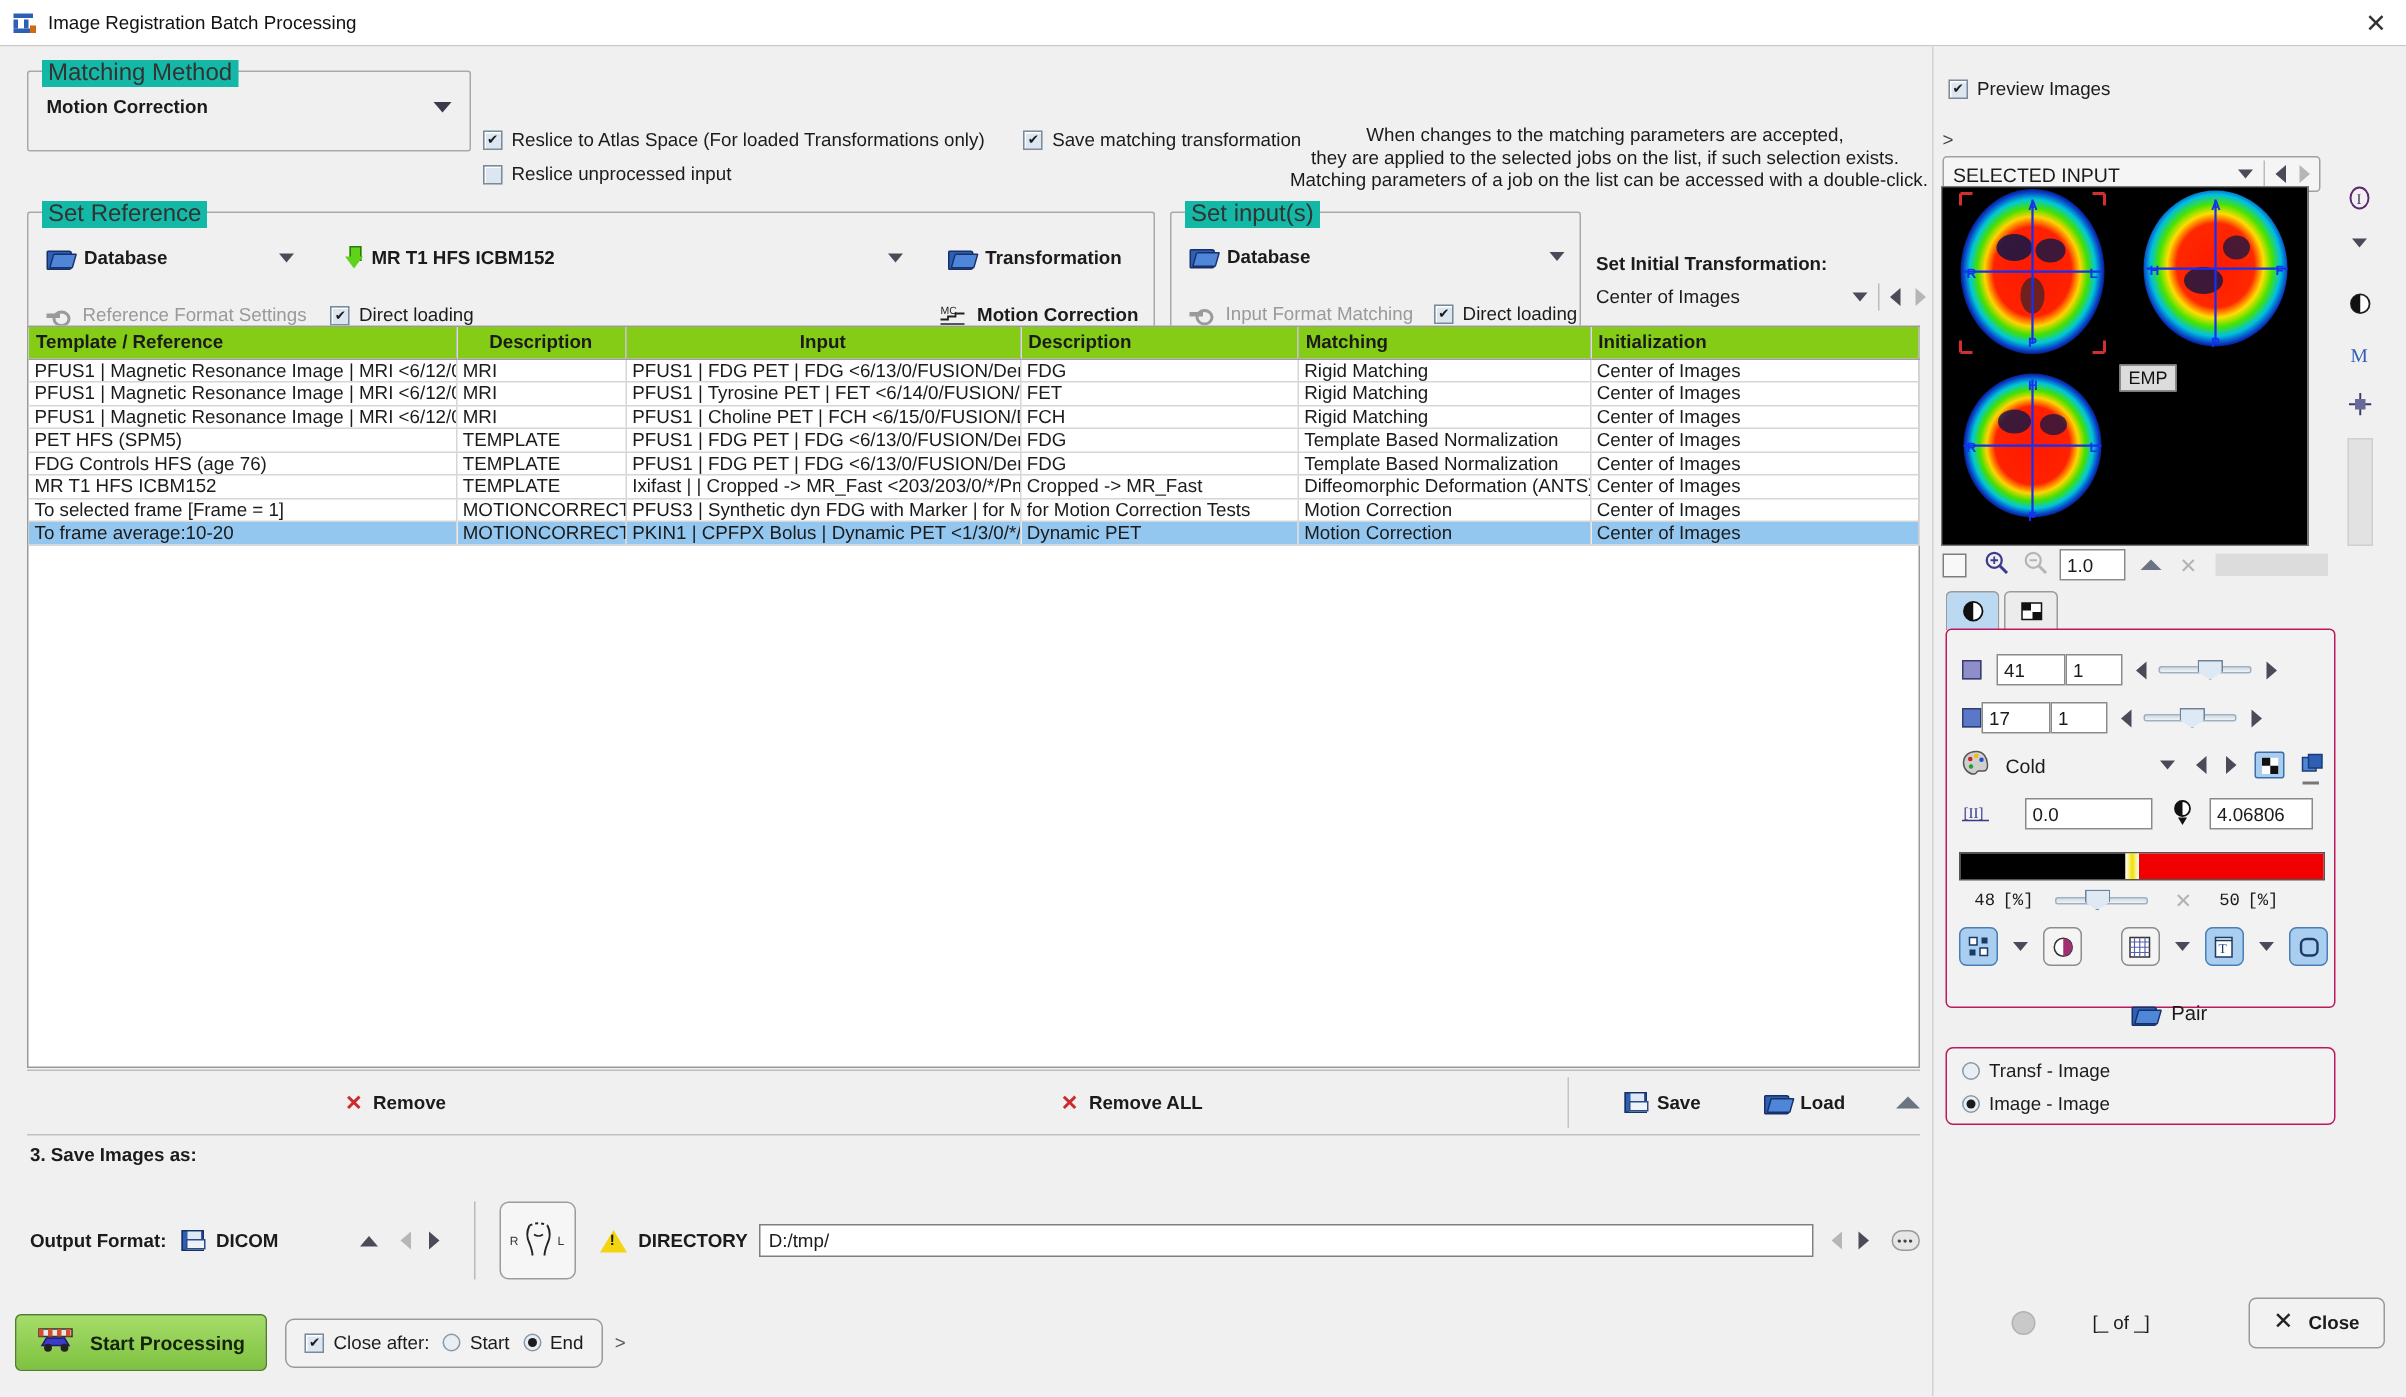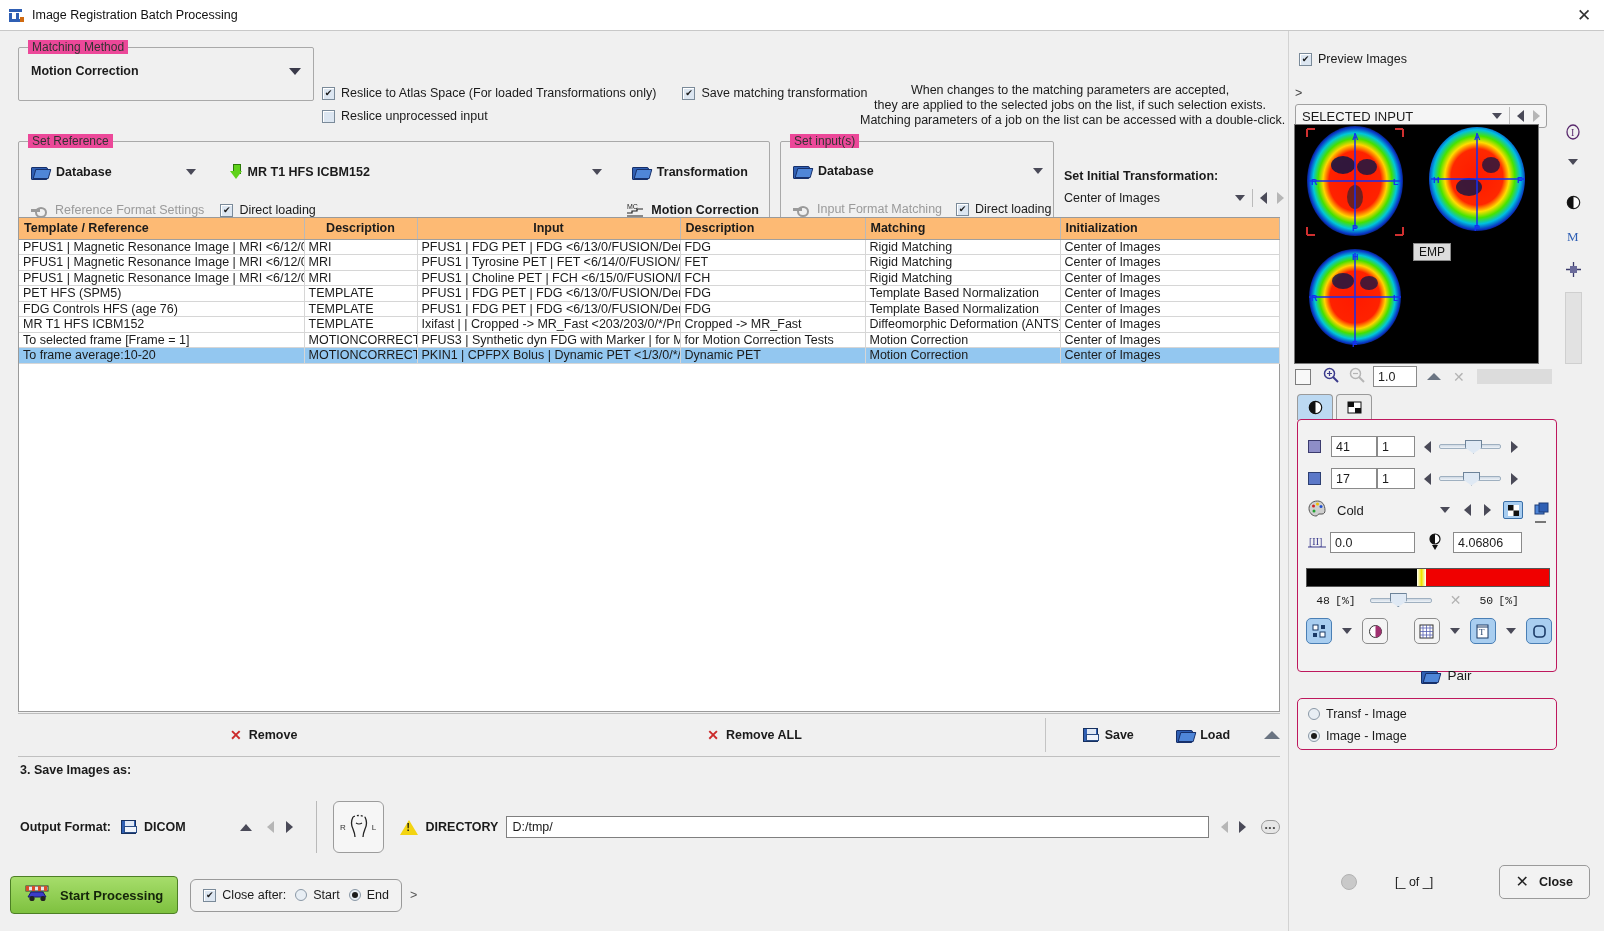--- a/index.html
+++ b/index.html
@@ -30,22 +30,22 @@
     position:absolute; left:0; top:31px; right:0; bottom:0;
     background:#f0f0f0;
   }
   .leftcol { position:absolute; left:0; top:0; width:1288px; bottom:0; }
   .rightcol{ position:absolute; left:1288px; top:0; right:0; bottom:0;
              border-left:1px solid #d2d2d2; background:#f0f0f0; }
 
   
   .group { position:absolute; border:1px solid #a9a9a9; border-radius:2px; }
   .group > .legend {
-    position:absolute; top:-8px; left:9px; background:#ec4899; padding:0 4px;
-    font-size:12px; color:#333;
+    position:absolute; top:-8px; left:9px; background:#14b8a6; padding:0 4px;
+    font-size:16px; color:#333;
   }
   
   .lbl { font-size:12.5px; color:#1b1b1b; white-space:nowrap; }
   .lbl-b { font-weight:bold; }
   .lbl-dim { color:#9a9a9a; }
   .chk { display:inline-flex; align-items:center; gap:6px; cursor:pointer; }
   .box {
     width:13px; height:13px; border:1px solid #7a8a99; background:#dce6f1;
     display:inline-flex; align-items:center; justify-content:center;
     font-size:10px; line-height:1; color:#1b1b1b; flex:0 0 auto;
@@ -96,21 +96,21 @@
   .ico-warn::before{content:"";position:absolute;left:0;top:1px;border-left:9px solid transparent;border-right:9px solid transparent;border-bottom:15px solid #f3d411;}
   .ico-warn::after{content:"!";position:absolute;left:7px;top:4px;font-size:10px;font-weight:bold;color:#111;line-height:1;}
 
   
   .tablewrap {
     position:absolute; left:18px; top:186px; width:1262px; height:495px;
     border:1px solid #9a9a9a; background:#fff;
   }
   table.jobs { border-collapse:collapse; width:100%; table-layout:fixed; }
   table.jobs th {
-    background:#fdba74; border-right:1px solid #b9b9b9; border-bottom:1px solid #9f9f9f;
+    background:#84cc16; border-right:1px solid #b9b9b9; border-bottom:1px solid #9f9f9f;
     font-size:12.5px; font-weight:bold; color:#1b1b1b; height:21px; padding:0 5px;
     text-align:center; white-space:nowrap; overflow:hidden;
   }
   table.jobs th.l { text-align:left; }
   table.jobs td {
     border-right:1px solid #d6d6d6; border-bottom:1px solid #d6d6d6;
     font-size:12.5px; height:15.5px; padding:0 4px; white-space:nowrap;
     overflow:hidden; text-overflow:clip; color:#1b1b1b;
   }
   table.jobs tr.sel td { background:#93c7f0; }
@@ -652,21 +652,21 @@
         <span class="arrL" style="margin-left:9px;"></span>
         <span class="slider" style="margin-left:8px; width:62px;">
           <span class="trk"></span>
           <span class="thumb" style="left:26px;"></span>
         </span>
         <span class="arrR" style="margin-left:10px;"></span>
       </div>
 
       <div style="position:absolute; left:10px; top:48px; display:flex; align-items:center; width:242px;">
         <span class="sq-blue2"></span>
-        <span class="numfield" style="margin-left:10px; width:46px;">
+        <span class="numfield" style="width:46px;">
           <span>17</span>
         </span>
         <span class="numfield" style="width:38px;">
           <span>1</span>
         </span>
         <span class="arrL" style="margin-left:9px;"></span>
         <span class="slider" style="margin-left:8px; width:62px;">
           <span class="trk"></span>
           <span class="thumb" style="left:24px;"></span>
         </span>
@@ -704,21 +704,21 @@
       </div>
       <span style="position:absolute; right:10px; top:101px; width:11px; height:2px; background:#777;"></span>
 
       <div style="position:absolute; left:10px; top:112px; display:flex; align-items:center; width:242px;">
         <span>
           <svg width="18" height="14" viewBox="0 0 18 14">
               <text x="1" y="11" font-size="10" fill="#3a3a8c" font-family="Liberation Serif">[II]</text>
               <path d="M0 13 h18" stroke="#3a3a8c" stroke-width="1"></path>
             </svg>
         </span>
-        <span class="numfield" style="margin-left:4px; width:85px;">
+        <span class="numfield" style="margin-left:24px; width:85px;">
           <span>0.0</span>
         </span>
         <span style="margin-left:12px;">
           <svg width="16" height="17" viewBox="0 0 16 17">
               <circle cx="8" cy="6" r="5" fill="#fff" stroke="#111" stroke-width="1.2"></circle>
               <path d="M8 1 A5 5 0 0 0 8 11 Z" fill="#111"></path>
               <path d="M5 12 h6 l-3 5 z" fill="#111"></path>
             </svg>
         </span>
         <span class="numfield" style="margin-left:10px; width:69px;">

